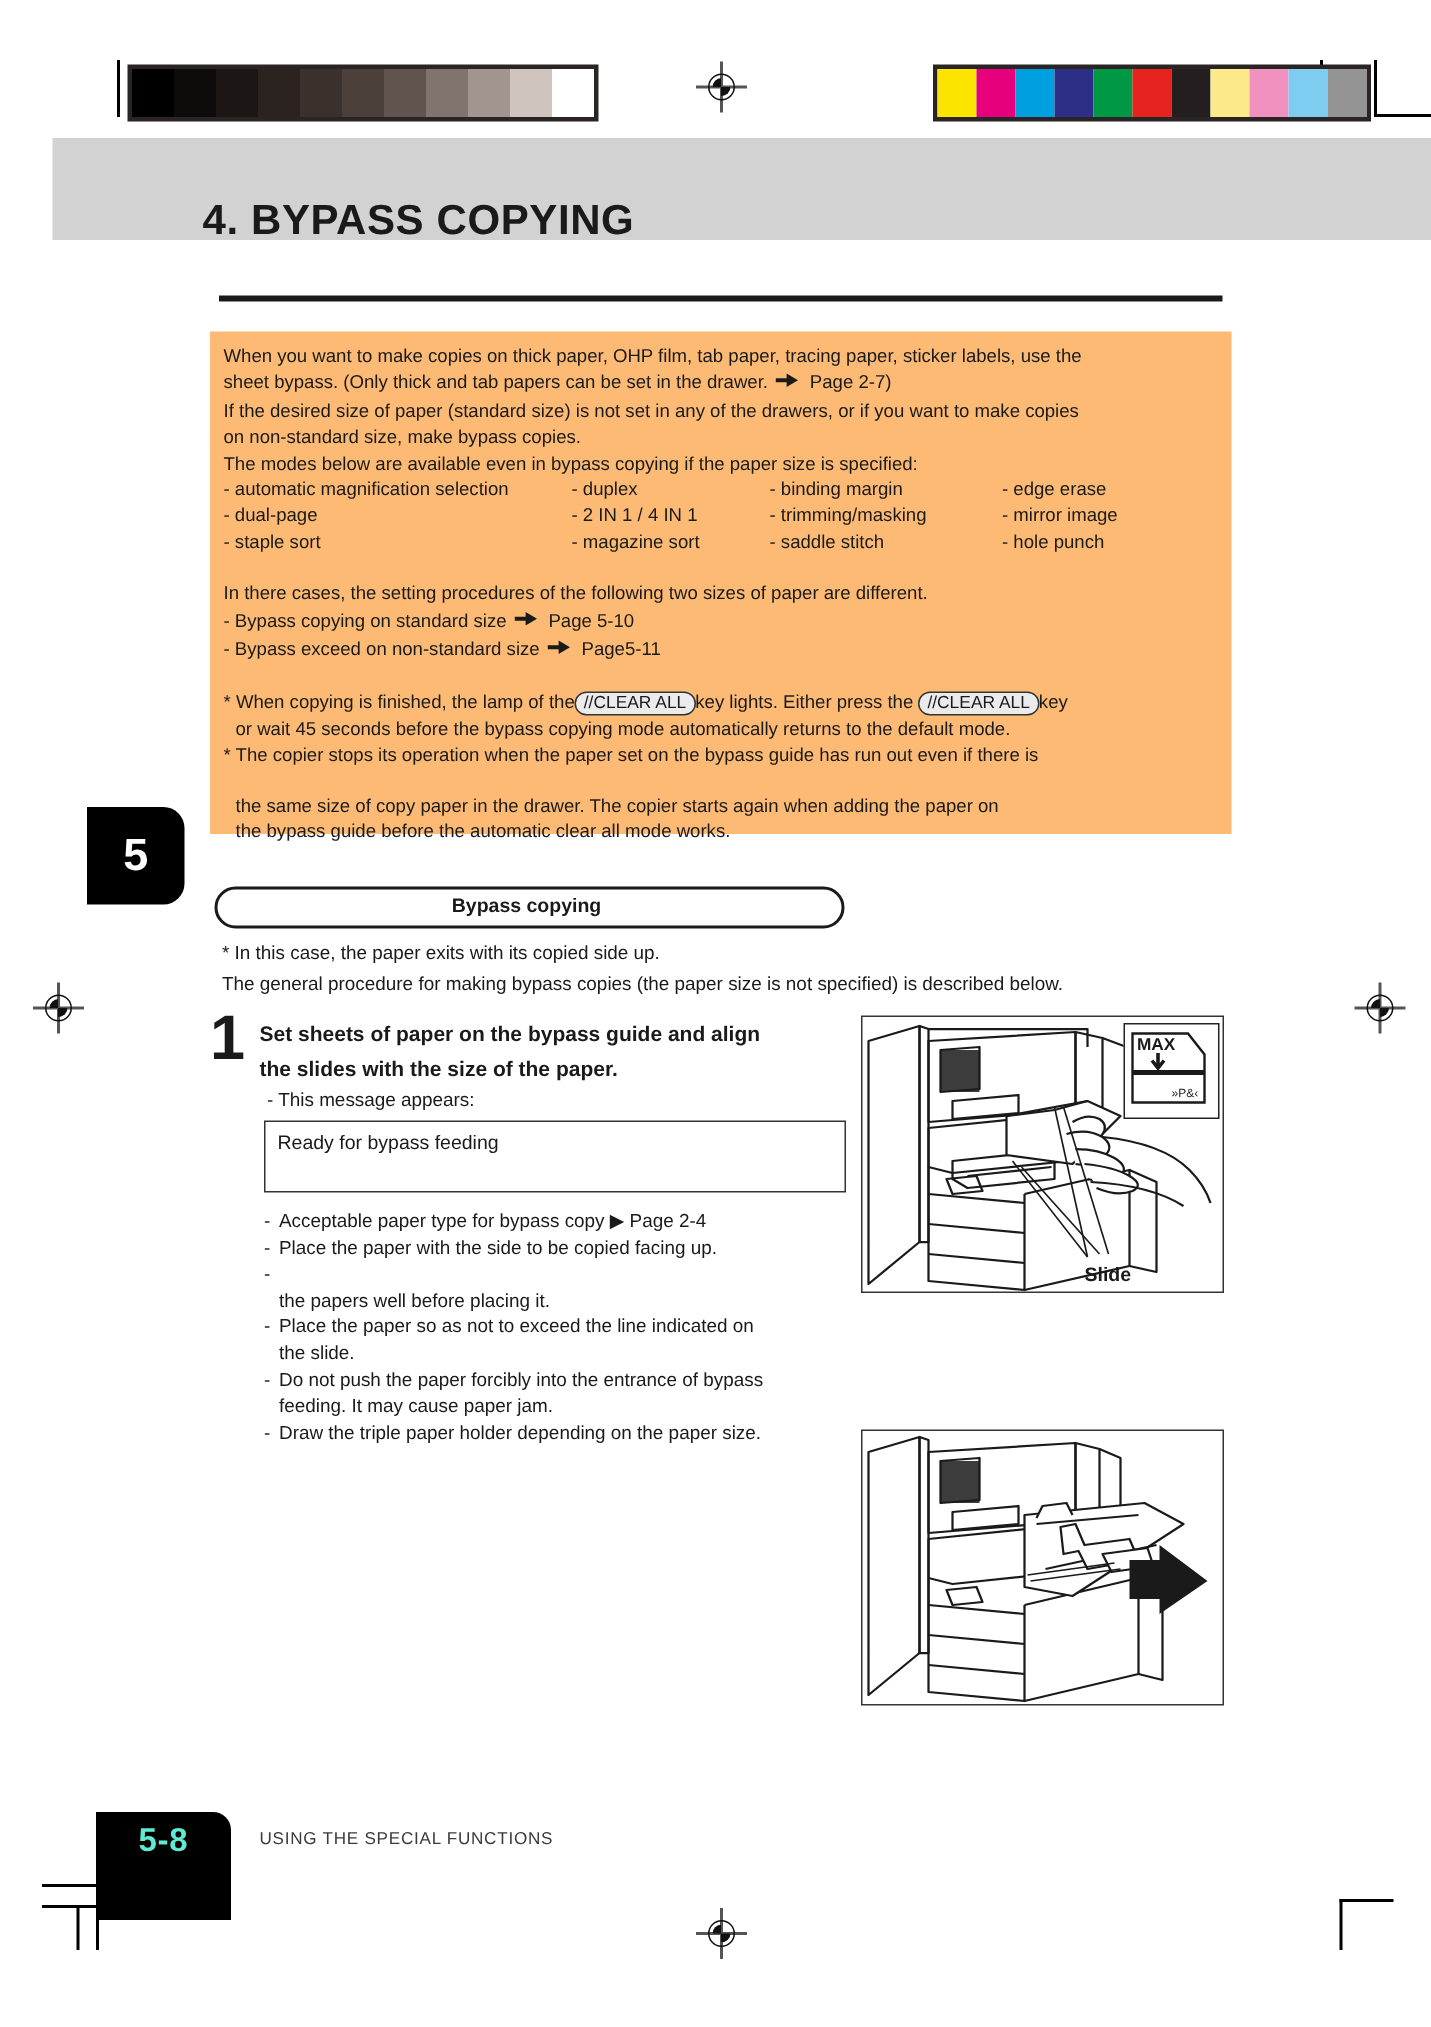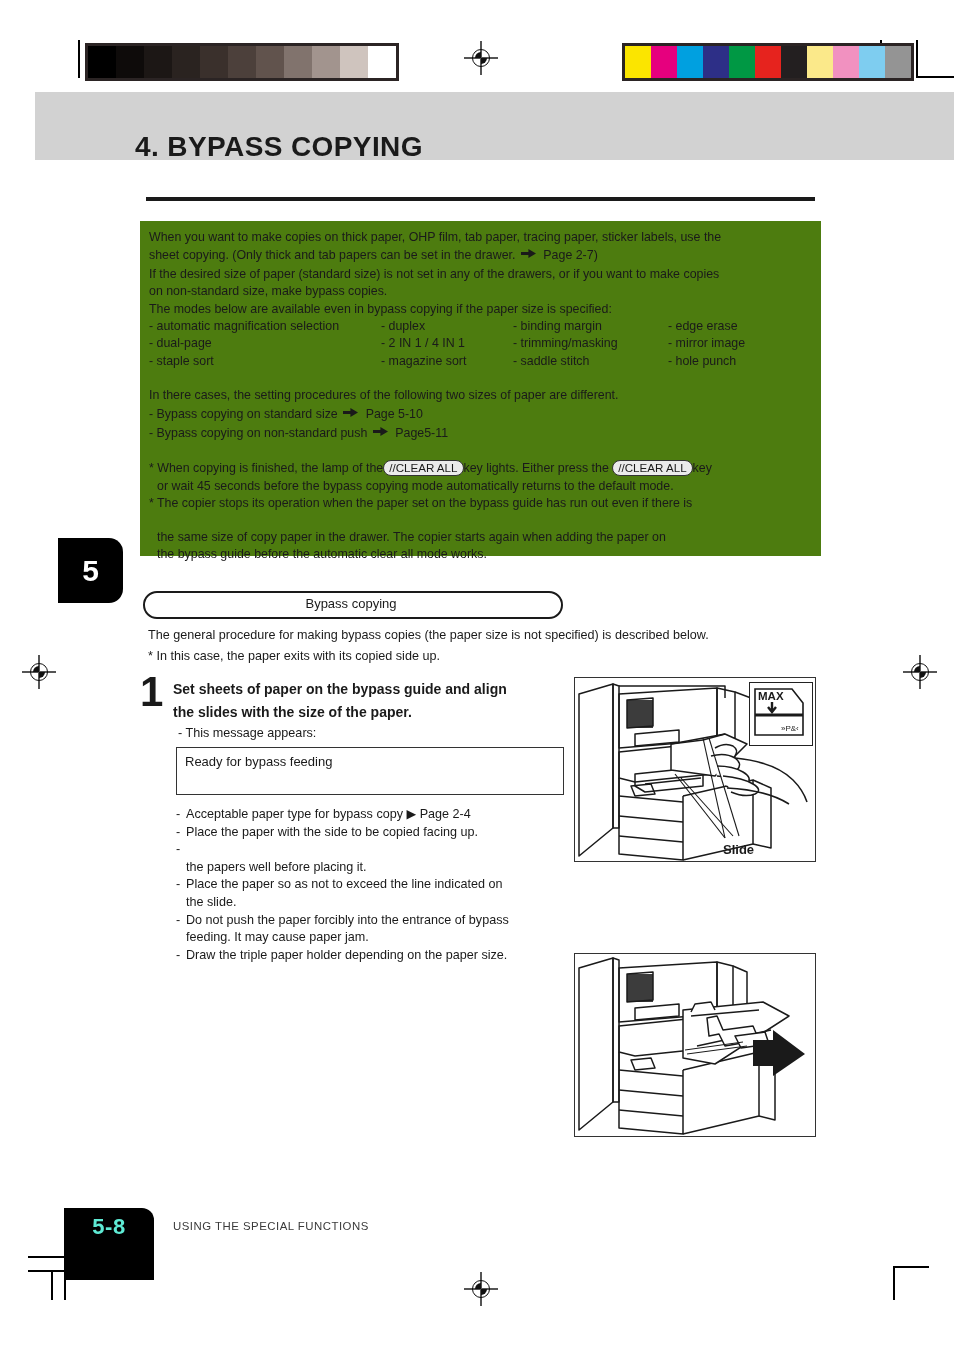--- a/index.html
+++ b/index.html
@@ -29,42 +29,42 @@
   .cropmark{position:absolute;background:#000;}
 
   
   .hdr-band{position:absolute;left:35px;top:92px;width:919px;height:68px;background:#d2d2d2;}
   .hdr-title{position:absolute;left:135px;top:131px;font-size:28px;font-weight:bold;
       letter-spacing:.4px;color:#1a1a1a;}
 
   .thickrule{position:absolute;left:146px;top:197px;width:669px;height:4px;background:#1a1a1a;}
 
   
-  .infobox{position:absolute;left:140px;top:221px;width:681px;height:335px;background:#4d7c0f;}
+  .infobox{position:absolute;left:140px;top:221px;width:681px;height:335px;background:#fdba74;}
   .infobox .txt{position:absolute;left:9px;top:8px;width:664px;font-size:12.4px;line-height:17.4px;}
   .infobox p{margin:0;}
   .gap{height:17px;}
   .modes{display:grid;grid-template-columns:232px 132px 155px 150px;}
   .modes span{font-size:12.4px;line-height:17.4px;}
   .arrowg{display:inline-block;vertical-align:middle;margin:0 4px 2px 2px;}
 
   .keycap{display:inline-block;border:1.4px solid #333;border-radius:9px;
       padding:0 5px;font-size:11.6px;line-height:14px;background:#ebebeb;}
 
   
   .chaptab{position:absolute;left:58px;top:538px;width:65px;height:65px;background:#000;
       border-radius:0 14px 14px 0;}
   .chaptab span{position:absolute;left:0;top:0;width:65px;height:65px;color:#fff;
       font-size:30px;font-weight:bold;display:flex;align-items:center;justify-content:center;}
 
   
   .pill{position:absolute;left:143px;top:591px;width:416px;height:24px;border:2px solid #1a1a1a;
       border-radius:14px;background:#fff;}
   .pill span{position:absolute;left:0;top:0;width:412px;height:20px;display:flex;
-      align-items:center;justify-content:center;font-size:13px;font-weight:normal;}
+      align-items:center;justify-content:center;font-size:13px;font-weight:bold;}
 
   .lead{position:absolute;left:148px;top:625px;width:680px;font-size:12.6px;line-height:21px;}
 
   
   .stepnum{position:absolute;left:140px;top:673px;font-size:42px;font-weight:bold;line-height:38px;}
   .steptitle{position:absolute;left:173px;top:678px;width:398px;font-size:14px;font-weight:bold;
       line-height:22.5px;}
   .submsg{position:absolute;left:178px;top:726px;font-size:12.6px;}
   .msgbox{position:absolute;left:176px;top:747px;width:386px;height:46px;border:1.4px solid #333;
       background:#fff;}
@@ -153,21 +153,21 @@
 <div class="cropmark" style="left:893px;top:1266px;width:36px;height:2px;"></div>
 
 <div class="hdr-band"></div>
 <div class="hdr-title">4. BYPASS COPYING</div>
 <div class="thickrule"></div>
 
 <div class="infobox">
   <div class="txt">
     <p>When you want to make copies on thick paper, OHP film, tab paper, tracing paper, sticker labels, use the</p>
     <p>
-      <span>sheet copying.  (Only thick and tab papers can be set in the drawer.</span>
+      <span>sheet bypass.  (Only thick and tab papers can be set in the drawer.</span>
       <span class="arrowg">
         <svg width="15" height="9" viewBox="0 0 15 9">
             <path d="M0 3.1h7.4V0L15 4.5 7.4 9V5.9H0z" fill="#1a1a1a"></path>
           </svg>
       </span>
       <span>Page 2-7)</span>
     </p>
     <p>If the desired size of paper (standard size) is not set in any of the drawers, or if you want to make copies</p>
     <p>on non-standard size, make bypass copies.</p>
     <p>The modes below are available even in bypass copying if the paper size is specified:</p>
@@ -190,21 +190,21 @@
     <p>
       <span>- Bypass copying on standard size</span>
       <span class="arrowg">
         <svg width="15" height="9" viewBox="0 0 15 9">
             <path d="M0 3.1h7.4V0L15 4.5 7.4 9V5.9H0z" fill="#1a1a1a"></path>
           </svg>
       </span>
       <span>Page 5-10</span>
     </p>
     <p>
-      <span>- Bypass copying on non-standard push</span>
+      <span>- Bypass exceed on non-standard size</span>
       <span class="arrowg">
         <svg width="15" height="9" viewBox="0 0 15 9">
             <path d="M0 3.1h7.4V0L15 4.5 7.4 9V5.9H0z" fill="#1a1a1a"></path>
           </svg>
       </span>
       <span>Page5-11</span>
     </p>
     <div class="gap"></div>
     <p>
       <span>* When copying is finished, the lamp of the</span><span class="keycap">//CLEAR ALL</span><span>key lights.  Either press the</span>
@@ -218,22 +218,22 @@
 </div>
 
 <div class="chaptab">
   <span>5</span>
 </div>
 
 <div class="pill">
   <span>Bypass copying</span>
 </div>
 <div class="lead">
+  <div>* In this case, the paper exits with its copied side up.</div>
   <div>The general procedure for making bypass copies (the paper size is not specified) is described below.</div>
-  <div>* In this case, the paper exits with its copied side up.</div>
 </div>
 
 <div class="stepnum">1</div>
 <div class="steptitle">
   <div>Set sheets of paper on the bypass guide and align</div>
   <div>the slides with the size of the paper.</div>
 </div>
 <div class="submsg">- This message appears:</div>
 <div class="msgbox">
   <span>Ready for bypass feeding</span>

